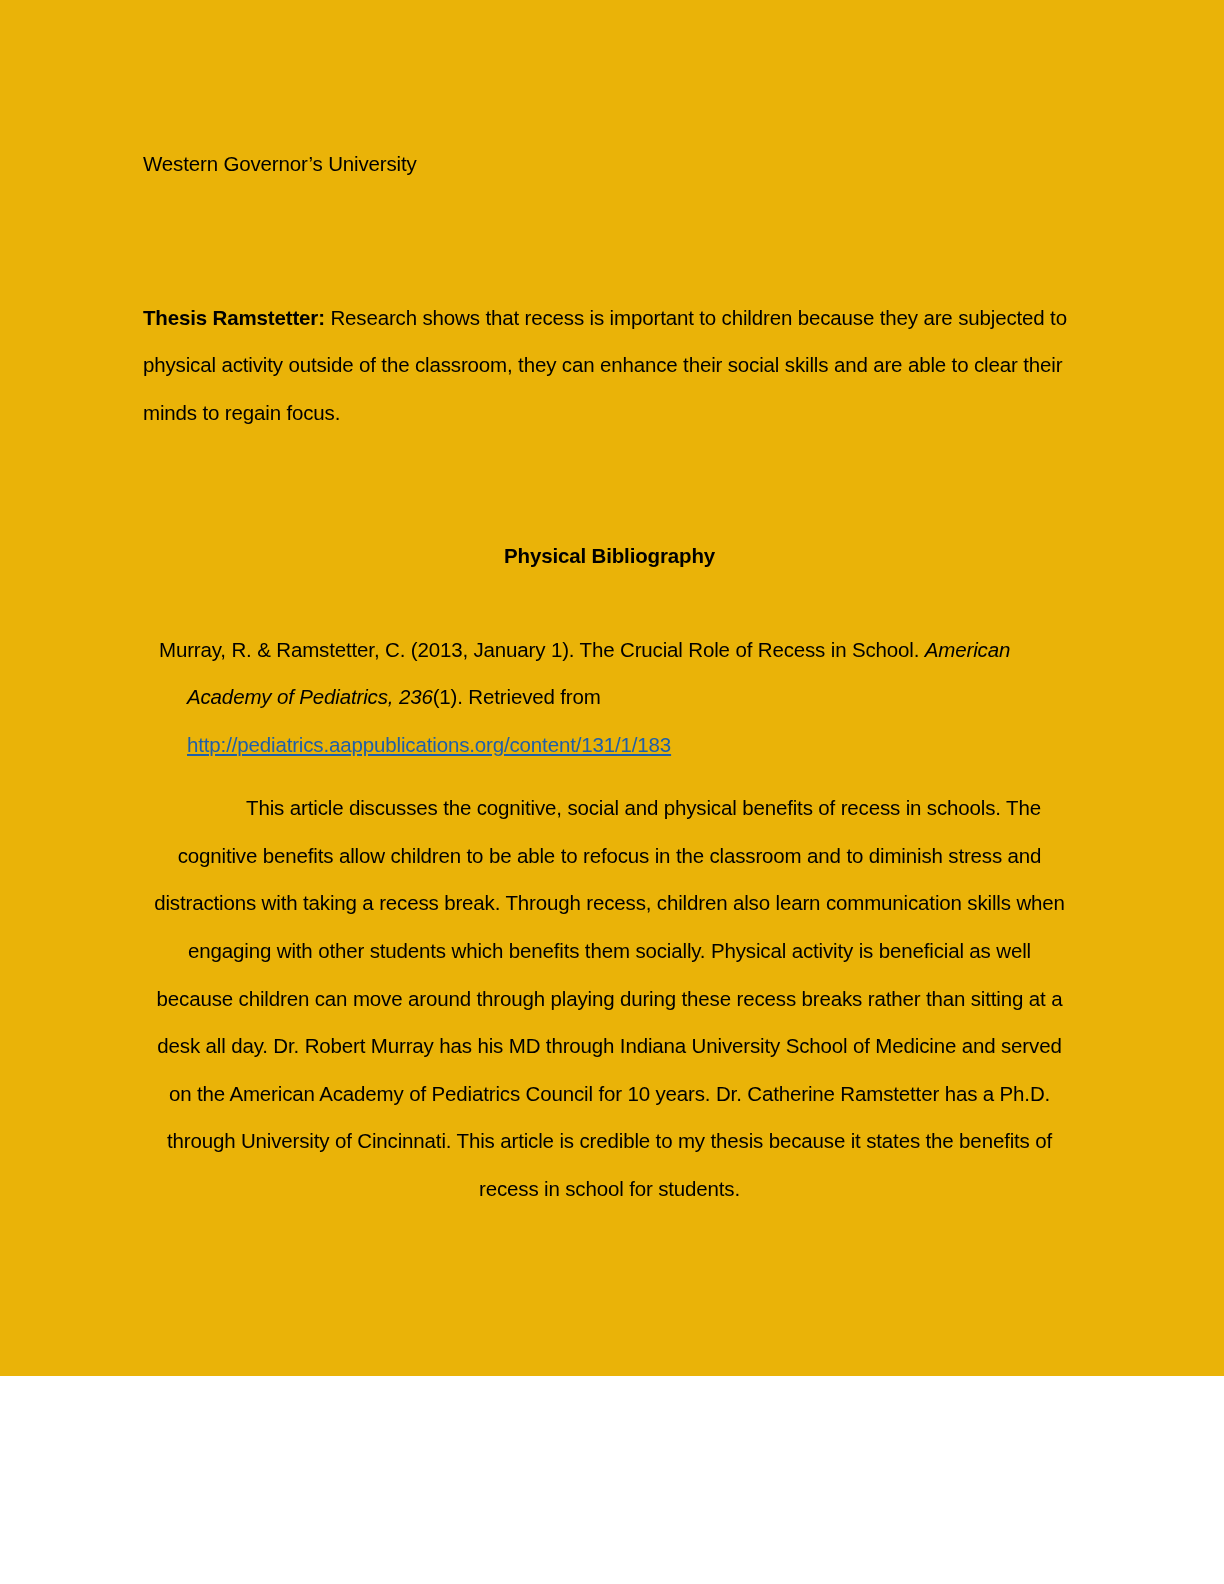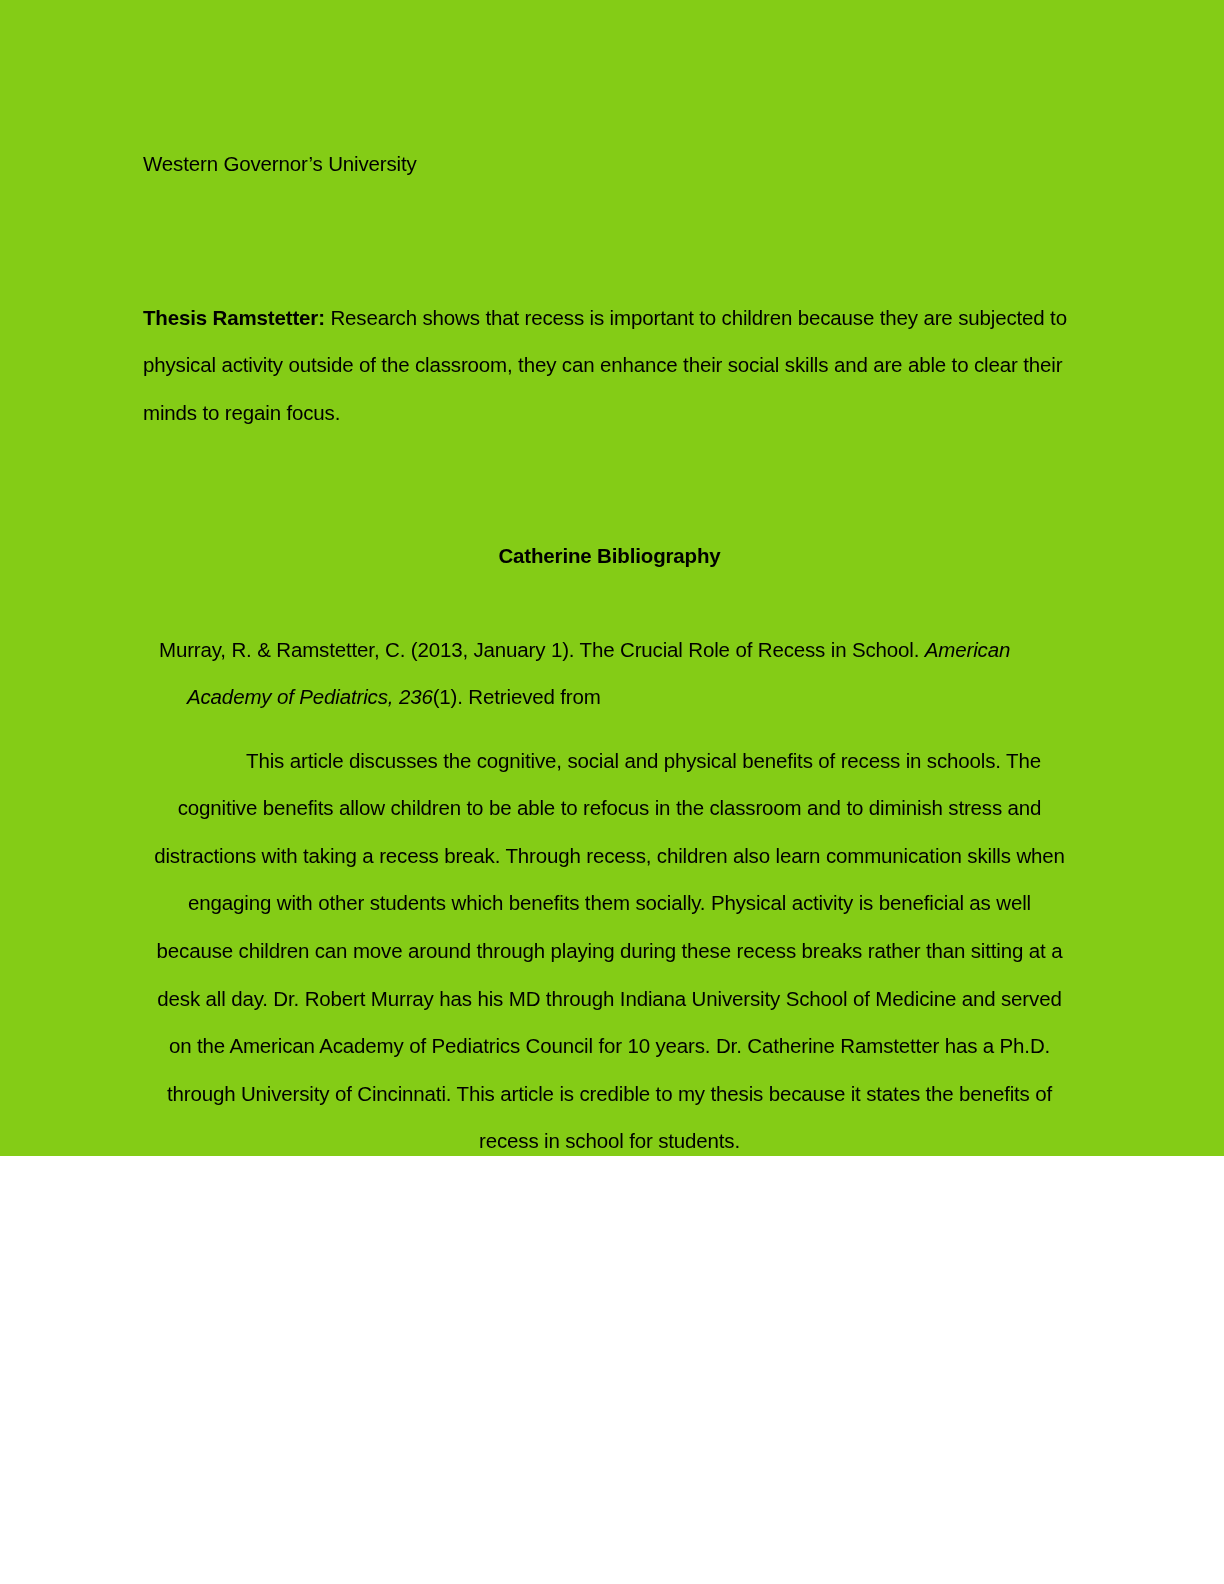--- a/index.html
+++ b/index.html
@@ -7,23 +7,23 @@
     padding: 0;
     background: #ffffff;
   }
   body {
     font-family: "Liberation Sans", sans-serif;
     color: #000000;
   }
   .page {
     position: relative;
     width: 1224px;
-    height: 1156px;
+    height: 1376px;
     margin: 0 auto;
-    background: #84cc16;
+    background: #eab308;
     box-sizing: border-box;
     padding: 140px 148px 0 143px;
     overflow: hidden;
   }
   .doc-text {
     font-size: 20.5px;
     line-height: 2.32;
     letter-spacing: -0.15px;
   }
   .header-line {
@@ -81,28 +81,29 @@
   <div class="doc-text header-line">Western Governor’s University</div>
 
   <div class="gap-large"></div>
 
   <div class="doc-text thesis-block">
     <span class="bold">Thesis Ramstetter:</span><span> Research shows that recess is important to children because they are subjected to physical activity outside of the classroom, they can enhance their social skills and are able to clear their minds to regain focus.</span>
   </div>
 
   <div class="gap-medium"></div>
 
-  <div class="doc-text centered">Catherine Bibliography</div>
+  <div class="doc-text centered">Physical Bibliography</div>
 
   <div class="gap-small"></div>
 
   <div class="doc-text citation">
     <span>Murray, R. &amp; Ramstetter, C. (2013, January 1). The Crucial Role of Recess in School. </span><span class="italic">American</span>
     <span class="hanging">
       <span class="italic">Academy of Pediatrics, 236</span><span>(1). Retrieved from</span>
     </span>
+    <span class="link">http://pediatrics.aappublications.org/content/131/1/183</span>
   </div>
 
   <div class="doc-text body-para">
     <span class="indent"></span><span>This article discusses the cognitive, social and physical benefits of recess in schools. The cognitive benefits allow children to be able to refocus in the classroom and to diminish stress and distractions with taking a recess break. Through recess, children also learn communication skills when engaging with other students which benefits them socially. Physical activity is beneficial as well because children can move around through playing during these recess breaks rather than sitting at a desk all day.  Dr. Robert Murray has his MD through Indiana University School of Medicine and served on the American Academy of Pediatrics Council for 10 years. Dr. Catherine Ramstetter has a Ph.D. through University of Cincinnati. This article is credible to my thesis because it states the benefits of recess in school for students.</span>
   </div>
 
 </div>
 
 </body></html>

